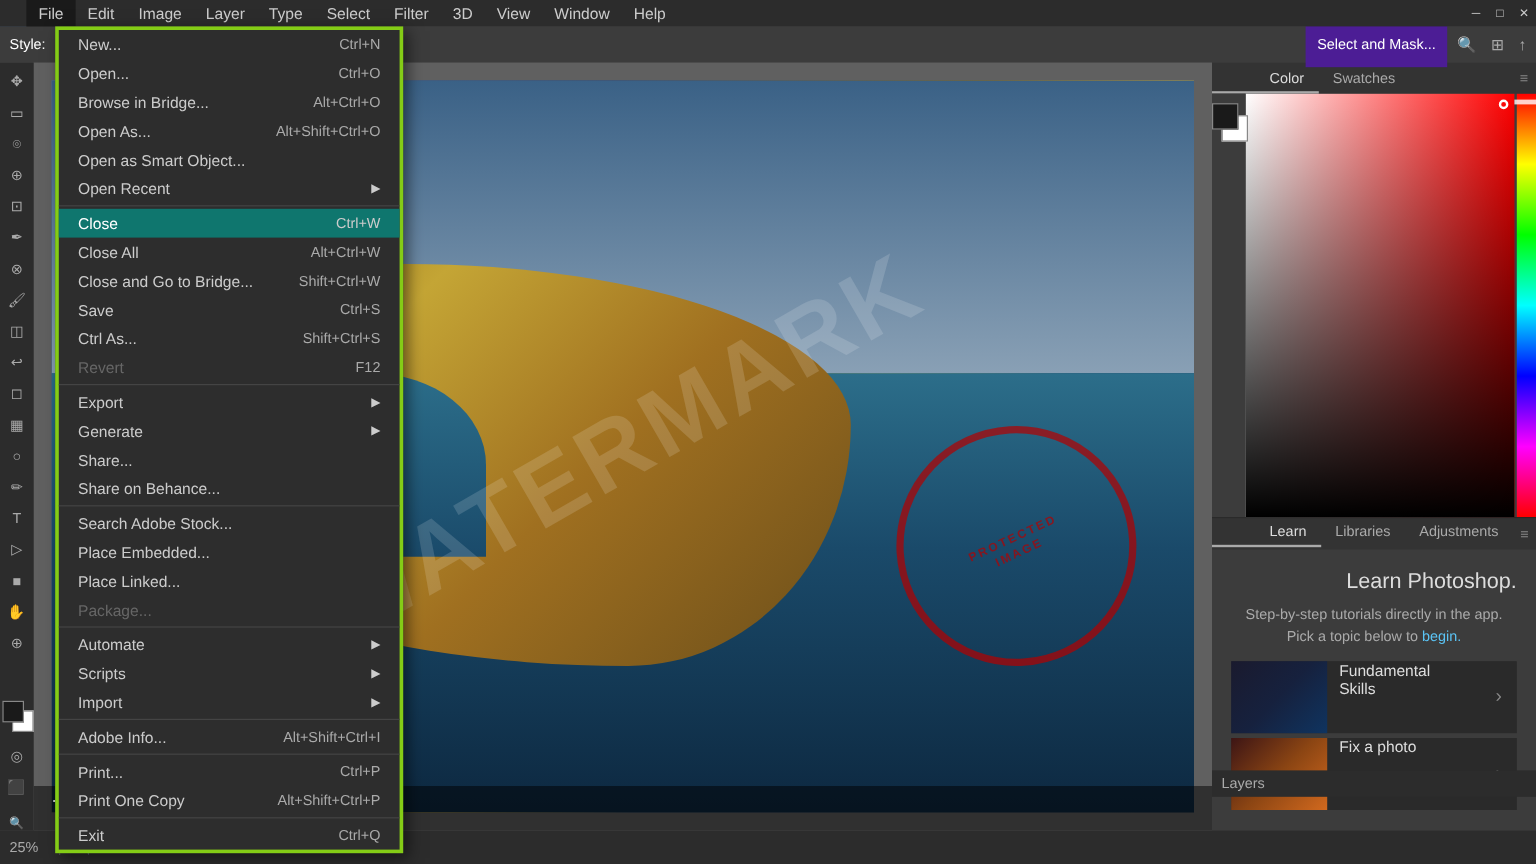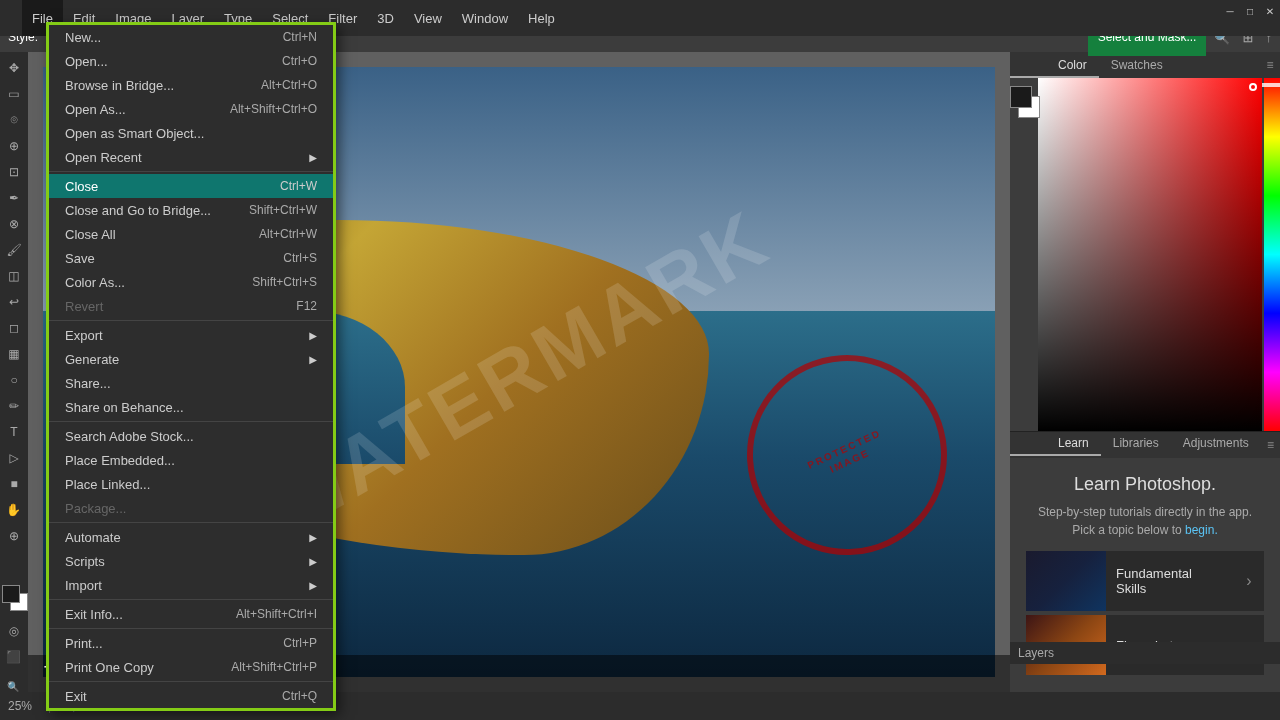--- a/index.html
+++ b/index.html
@@ -11,21 +11,21 @@
       font-family: 'Segoe UI', Arial, sans-serif;
       font-size: 13px;
       color: #ccc;
       position: relative;
     }
 
     
     .menu-bar {
       position: absolute;
       top: 0; left: 0; right: 0;
-      height: 36px;
+      height: 22px;
       background: #2c2c2c;
       display: flex;
       align-items: center;
       z-index: 100;
     }
     .menu-bar-item {
       padding: 2px 10px;
       color: #ccc;
       font-size: 13px;
       cursor: pointer;
@@ -242,33 +242,33 @@
     }
     .learn-content {
       padding: 16px;
       background: #3c3c3c;
       text-align: center;
     }
     .learn-title {
       font-size: 18px;
       color: #ddd;
       font-weight: normal;
+      text-align: right;
     }
     .learn-subtitle {
       font-size: 12px;
       color: #aaa;
       margin-top: 8px;
       line-height: 1.5;
     }
     .learn-highlight { color: #5bc4f5; }
     .tutorial-card {
       margin-top: 12px;
       background: #2a2a2a;
       display: flex;
-      align-items: center;
       height: 60px;
       cursor: pointer;
     }
     .tutorial-thumbnail {
       width: 80px; height: 60px;
       background: #1a1a1a;
       flex-shrink: 0;
       overflow: hidden;
     }
     .tutorial-thumb-1 {
@@ -355,21 +355,21 @@
     
     .opt-select {
       background: #3c3c3c;
       border: 1px solid #555;
       color: #ccc;
       font-size: 12px;
       height: 22px;
       padding: 0 4px;
     }
     .opt-btn {
-      background: #15803d;
+      background: #4c1d95;
       border: none;
       color: #fff;
       font-size: 12px;
       height: 38px;
       padding: 0 10px;
       cursor: pointer;
     }
     .opt-label {
       color: #ffffff;
       font-size: 12px;
@@ -562,33 +562,33 @@
   <div class="menu-item">
     <span class="menu-item-label">Open Recent</span>
     <span class="submenu-arrow">▶</span>
   </div>
   <div class="menu-separator"></div>
   <div class="menu-item highlighted">
     <span class="menu-item-label">Close</span>
     <span class="menu-item-shortcut">Ctrl+W</span>
   </div>
   <div class="menu-item">
+    <span class="menu-item-label">Close All</span>
+    <span class="menu-item-shortcut">Alt+Ctrl+W</span>
+  </div>
+  <div class="menu-item">
     <span class="menu-item-label">Close and Go to Bridge...</span>
     <span class="menu-item-shortcut">Shift+Ctrl+W</span>
   </div>
   <div class="menu-item">
-    <span class="menu-item-label">Close All</span>
-    <span class="menu-item-shortcut">Alt+Ctrl+W</span>
-  </div>
-  <div class="menu-item">
     <span class="menu-item-label">Save</span>
     <span class="menu-item-shortcut">Ctrl+S</span>
   </div>
   <div class="menu-item">
-    <span class="menu-item-label">Color As...</span>
+    <span class="menu-item-label">Ctrl As...</span>
     <span class="menu-item-shortcut">Shift+Ctrl+S</span>
   </div>
   <div class="menu-item disabled">
     <span class="menu-item-label">Revert</span>
     <span class="menu-item-shortcut">F12</span>
   </div>
   <div class="menu-separator"></div>
   <div class="menu-item">
     <span class="menu-item-label">Export</span>
     <span class="submenu-arrow">▶</span>
@@ -624,21 +624,21 @@
   <div class="menu-item">
     <span class="menu-item-label">Scripts</span>
     <span class="submenu-arrow">▶</span>
   </div>
   <div class="menu-item">
     <span class="menu-item-label">Import</span>
     <span class="submenu-arrow">▶</span>
   </div>
   <div class="menu-separator"></div>
   <div class="menu-item">
-    <span class="menu-item-label">Exit Info...</span>
+    <span class="menu-item-label">Adobe Info...</span>
     <span class="menu-item-shortcut">Alt+Shift+Ctrl+I</span>
   </div>
   <div class="menu-separator"></div>
   <div class="menu-item">
     <span class="menu-item-label">Print...</span>
     <span class="menu-item-shortcut">Ctrl+P</span>
   </div>
   <div class="menu-item">
     <span class="menu-item-label">Print One Copy</span>
     <span class="menu-item-shortcut">Alt+Shift+Ctrl+P</span>

